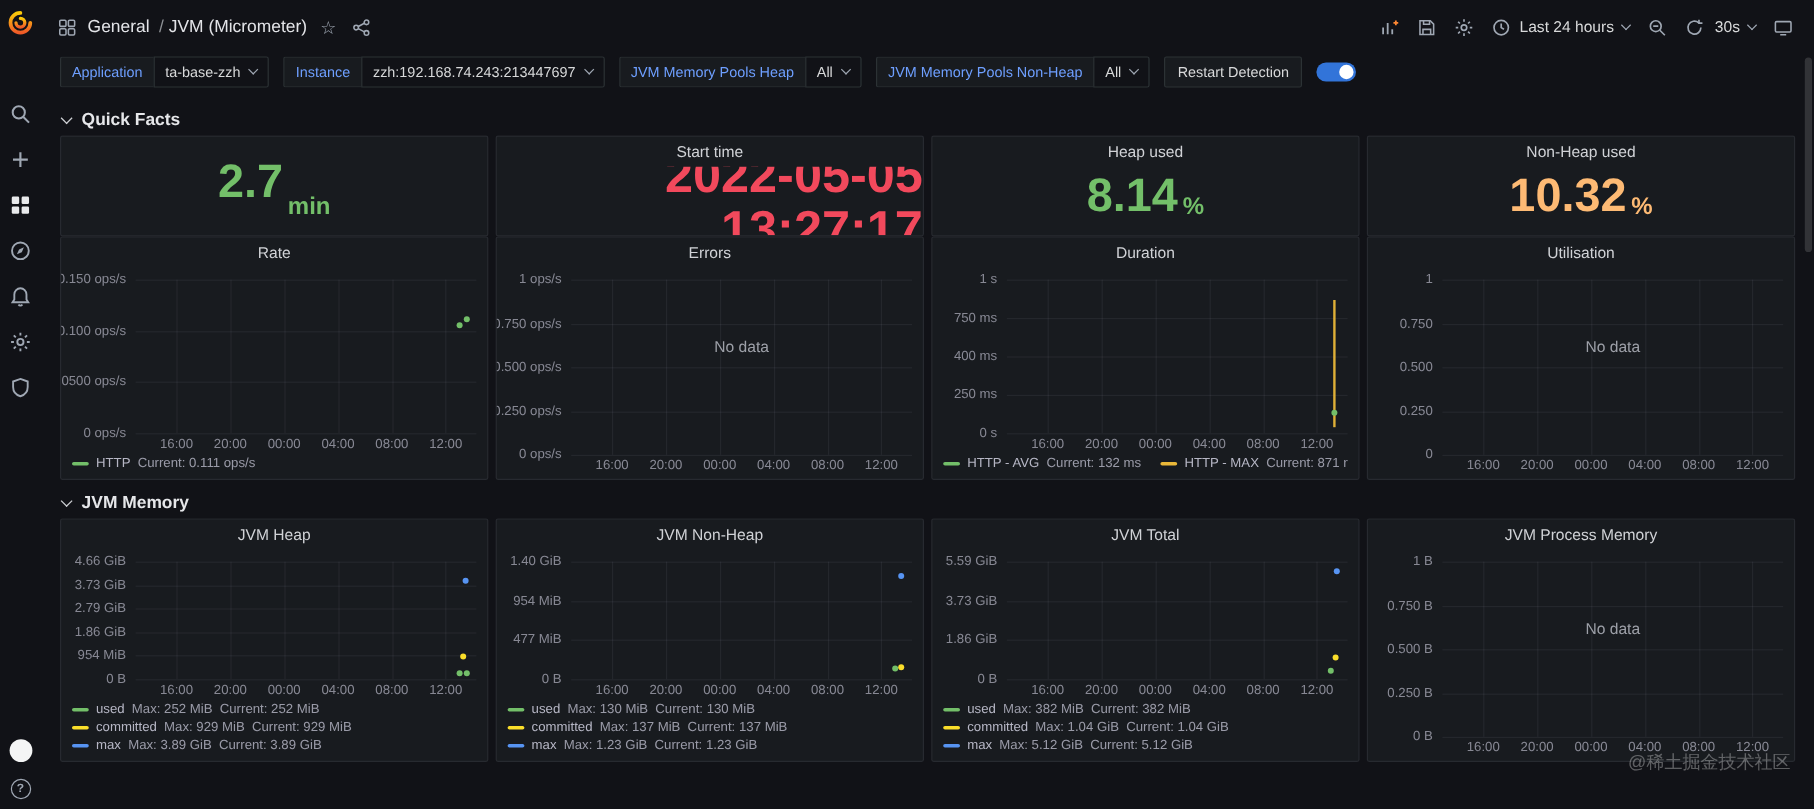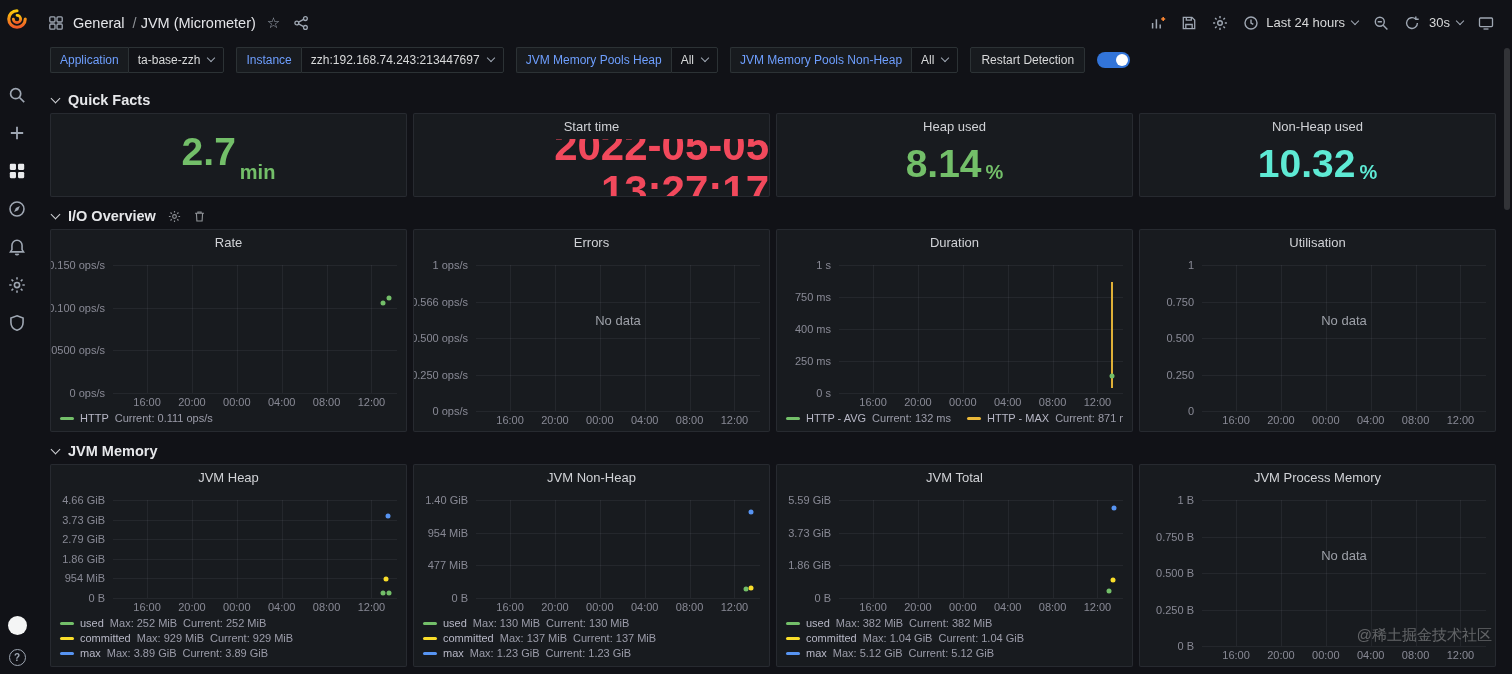--- a/index.html
+++ b/index.html
@@ -292,40 +292,27 @@
         </header>
         <div class="stat-value" style="color: rgb(115, 191, 105);">
           <span class="stat-num">8.14</span>
           <span class="stat-unit">%</span>
         </div>
       </section>
       <section class="panel">
         <header class="panel-header">
           <h2 class="panel-title">Non-Heap used</h2>
         </header>
-        <div class="stat-value" style="color: #5eead4;">
+        <div class="stat-value" style="color: #fdba74;">
           <span class="stat-num">10.32</span>
           <span class="stat-unit">%</span>
         </div>
       </section>
     </div>
 
-    <div class="section-header">
-      <span class="section-caret"></span>
-      <span>I/O Overview</span>
-      <span class="section-tools">
-        <svg viewBox="0 0 16 16" fill="none" stroke="currentColor" stroke-width="1.4">
-            <circle cx="8" cy="8" r="2.3"></circle>
-            <path d="M8 1.1v2.1M8 12.8v2.1M1.1 8h2.1M12.8 8h2.1M3.1 3.1l1.5 1.5M11.4 11.4l1.5 1.5M12.9 3.1l-1.5 1.5M4.6 11.4l-1.5 1.5"></path>
-          </svg>
-        <svg viewBox="0 0 16 16" fill="none" stroke="currentColor" stroke-width="1.4">
-            <path d="M2.5 4h11M6 4V2.4h4V4M4.2 4l.6 9.6h6.4L11.8 4"></path>
-          </svg>
-      </span>
-    </div>
     <div class="panel-row chart-row">
       <section class="panel">
         <header class="panel-header">
           <h2 class="panel-title">Rate</h2>
         </header>
         <div class="chart">
             <div class="chart-body">
               <div class="y-labels">
                 <span class="y-tick" style="top: 0%;">0.150 ops/s</span>
                 <span class="y-tick" style="top: 33.3333%;">0.100 ops/s</span>
@@ -365,21 +352,21 @@
           </div>
       </section>
       <section class="panel">
         <header class="panel-header">
           <h2 class="panel-title">Errors</h2>
         </header>
         <div class="chart">
             <div class="chart-body">
               <div class="y-labels">
                 <span class="y-tick" style="top: 0%;">1 ops/s</span>
-                <span class="y-tick" style="top: 25%;">0.566 ops/s</span>
+                <span class="y-tick" style="top: 25%;">0.750 ops/s</span>
                 <span class="y-tick" style="top: 50%;">0.500 ops/s</span>
                 <span class="y-tick" style="top: 75%;">0.250 ops/s</span>
                 <span class="y-tick" style="top: 100%;">0 ops/s</span>
               </div>
               <div class="plot">
                 <div class="hgrid" style="top: 0%;"></div>
                 <div class="hgrid" style="top: 25%;"></div>
                 <div class="hgrid" style="top: 50%;"></div>
                 <div class="hgrid" style="top: 75%;"></div>
                 <div class="hgrid" style="top: 100%;"></div>

